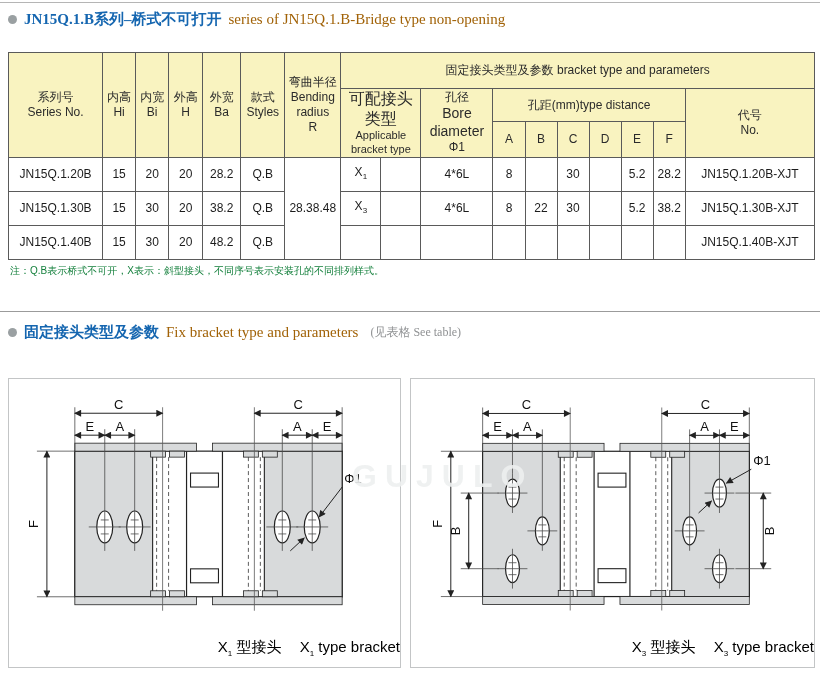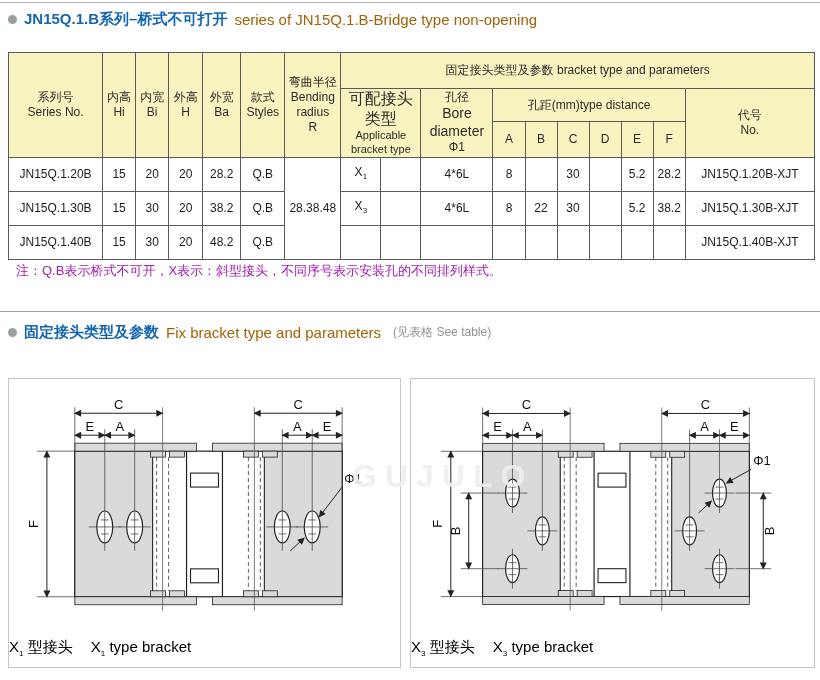--- a/index.html
+++ b/index.html
@@ -1,38 +1,38 @@
 <!DOCTYPE html>
 <html><head>
 <meta charset="utf-8">
 <style>
   html,body{margin:0;padding:0;background:#fff;}
   .page{position:relative;width:820px;height:680px;background:#fff;overflow:hidden;
         font-family:"Liberation Sans","DejaVu Sans",sans-serif;color:#222;}
   .rule{position:absolute;left:0;width:820px;height:1px;background:#b5b5b5;}
-  .sec-title{position:absolute;left:8px;display:flex;align-items:center;white-space:nowrap;}
+  .sec-title{position:absolute;left:8px;display:flex;align-items:center;white-space:nowrap;font-family:Liberation Serif, serif;}
   .bullet{width:9px;height:9px;border-radius:50%;background:#9aa0a2;margin-right:7px;flex:0 0 auto;}
   .t-zh{color:#1566b0;font-weight:bold;font-size:15px;}
   .t-en{color:#a16207;font-size:15px;margin-left:7px;}
   .t-small{color:#8f9193;font-size:12px;margin-left:12px;text-align:right;}
 
   table.spec{position:absolute;left:8px;top:52px;border-collapse:collapse;table-layout:fixed;width:807px;font-size:12px;}
   table.spec th,table.spec td{border:1px solid #5a5a5a;padding:0;text-align:center;vertical-align:middle;font-weight:normal;line-height:1.25;}
   table.spec th{background:#f9f3c0;color:#2b2b2b;}
   table.spec td{background:#fff;color:#1c1c1c;}
   .h36{height:36px}.h32{height:32px}.h34{height:34px}
   .fs10{font-size:14px}.fs11{font-size:11px}
   td.no-cell{text-align:left;padding-left:5px;}
   sub{font-size:8px;}
 
-  .notes{position:absolute;left:16px;top:261px;font-size:13px;color:#a21caf;line-height:19px;white-space:nowrap;}
+  .notes{position:absolute;left:10px;top:261px;font-size:10px;color:#15803d;line-height:19px;white-space:nowrap;}
 
   .panel{position:absolute;top:378px;height:290px;border:1px solid #c3c5c6;background:#fff;box-sizing:border-box;}
   .panel svg{position:absolute;left:0;top:4px;}
-  .caption{position:absolute;left:0;bottom:9px;width:100%;text-align:left;font-size:15px;color:#000;}
+  .caption{position:absolute;left:0;bottom:9px;width:100%;text-align:right;font-size:15px;color:#000;}
   .caption .gap{display:inline-block;width:14px;}
 
   svg text{font-family:"Liberation Sans","DejaVu Sans",sans-serif;font-size:13px;fill:#111;}
   .oln{fill:none;stroke:#222;stroke-width:1.2;}
   .plate{fill:#d8dadb;stroke:#222;stroke-width:1.1;}
   .tab{fill:#d8dadb;stroke:#222;stroke-width:.8;}
   .whitebox{fill:#fff;stroke:#222;stroke-width:1.1;}
   .thin{stroke:#4a4a4a;stroke-width:.8;fill:none;}
   .dim{stroke:#222;stroke-width:1;fill:none;}
   .dash{stroke:#4a4a4a;stroke-width:.9;fill:none;stroke-dasharray:4 3;}

